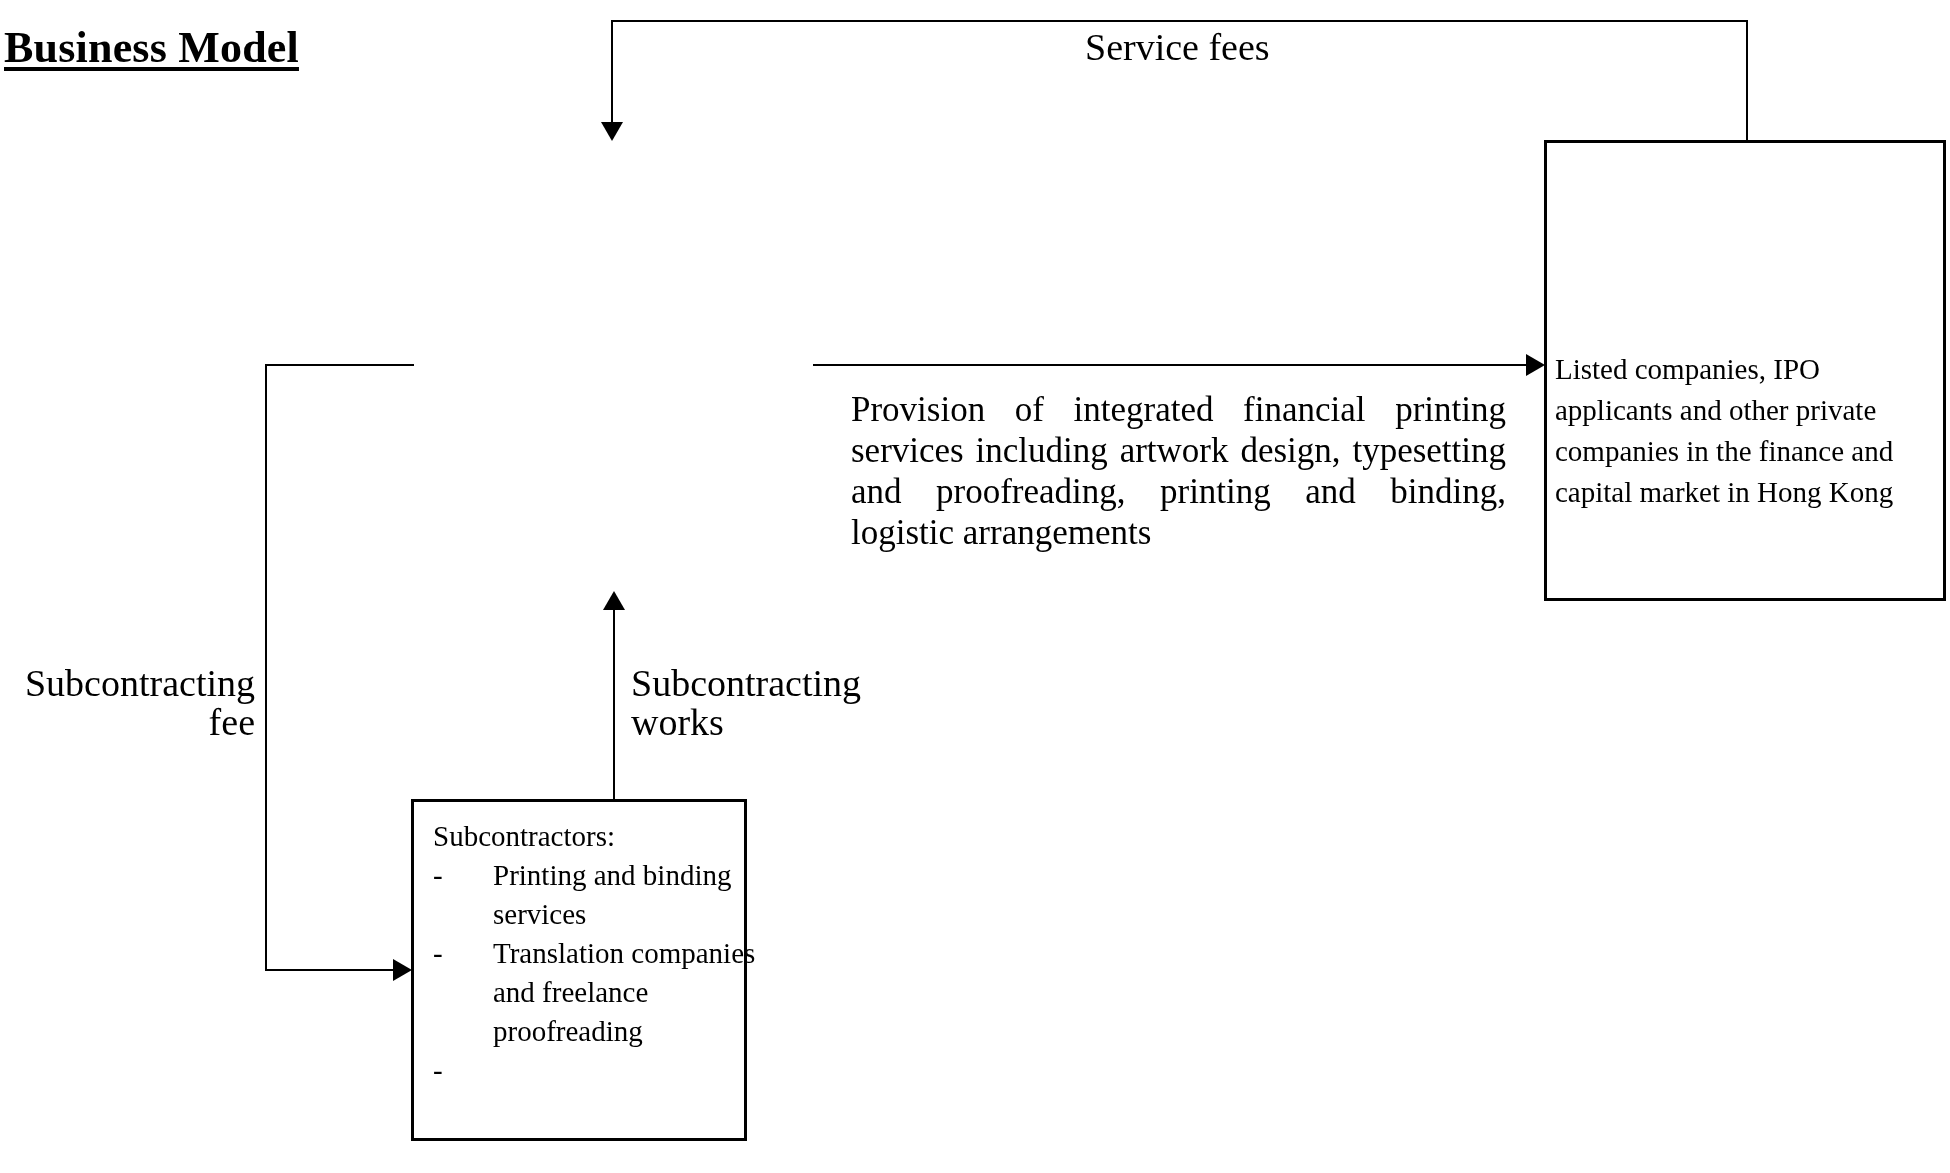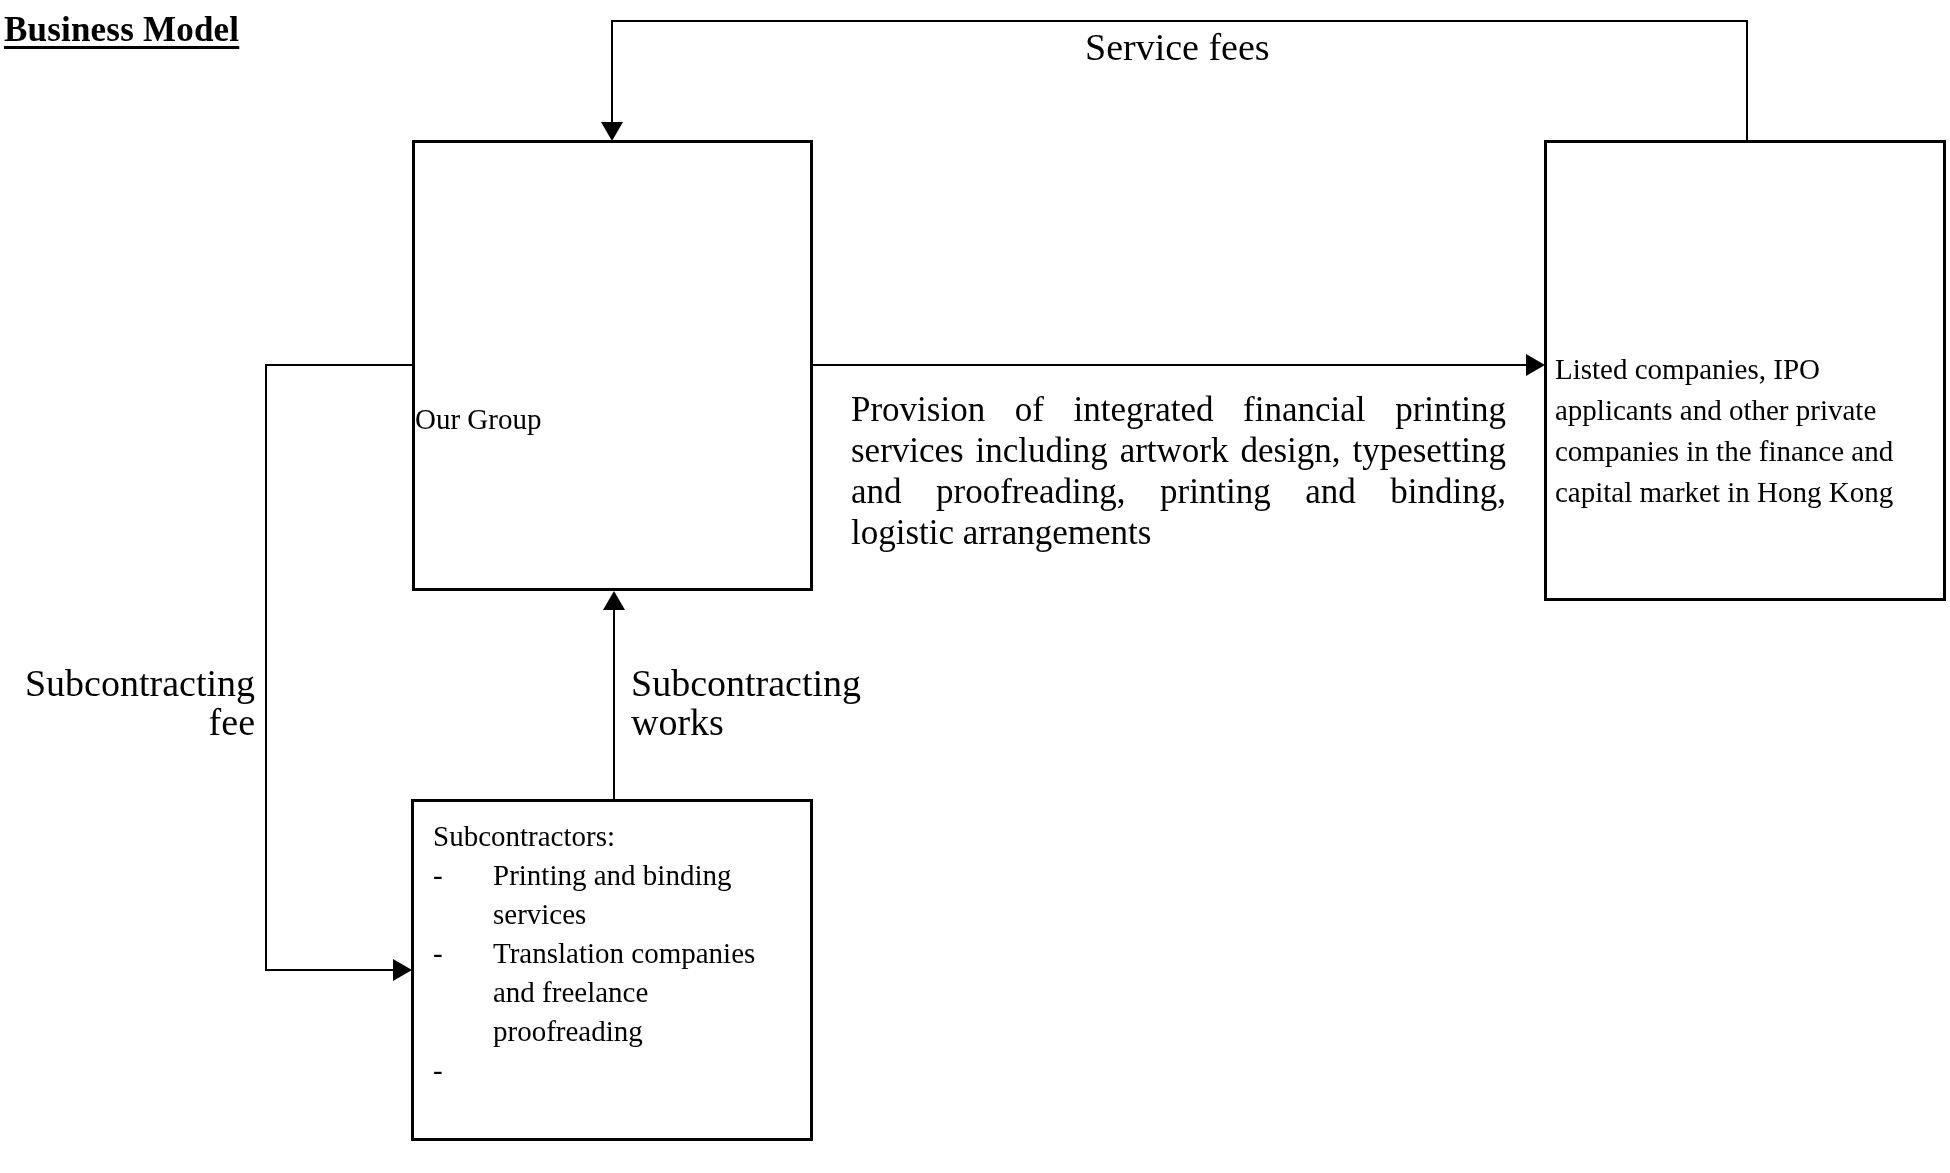--- a/index.html
+++ b/index.html
@@ -17,22 +17,22 @@
     width: 1950px;
     height: 1173px;
     background: #ffffff;
     overflow: hidden;
   }
 
   
   .page-title {
     position: absolute;
     left: 4px;
-    top: 10px;
-    font-size: 35px;
+    top: 22px;
+    font-size: 44px;
     font-weight: bold;
     text-decoration: underline;
     text-underline-offset: 5px;
     letter-spacing: 0.2px;
     white-space: nowrap;
   }
 
   
   .node-box {
     position: absolute;
@@ -47,21 +47,21 @@
   }
   #clients-box {
     left: 1544px;
     top: 140px;
     width: 402px;
     height: 461px;
   }
   #subcontractors-box {
     left: 411px;
     top: 799px;
-    width: 402px;
+    width: 336px;
     height: 342px;
   }
 
   .box-center-text {
     position: absolute;
     left: 0;
     right: 0;
     text-align: left;
     font-size: 29px;
     line-height: 41px;
@@ -179,24 +179,20 @@
   <div class="page-title">Business Model</div>
 
   <div class="v-line" style="left:1746px; top:20px; height:122px;"></div>
 
   <div class="h-line" style="left:611px; top:20px; width:1137px;"></div>
 
   <div class="v-line" style="left:611px; top:20px; height:103px;"></div>
   <div class="arrow-down" style="left:601px; top:122px;"></div>
   <div class="edge-label" id="service-fees-label">Service fees</div>
 
-  <div class="node-box" id="our-group-box">
-    <div class="box-center-text" id="our-group-label">Our
-Group</div>
-  </div>
 
   <div class="node-box" id="clients-box">
     <div class="box-center-text" id="clients-label">Listed companies,
 IPO applicants and other
 private companies in the
 finance and capital market
 in Hong Kong</div>
   </div>
 
   <div class="h-line" style="left:813px; top:364px; width:713px;"></div>

